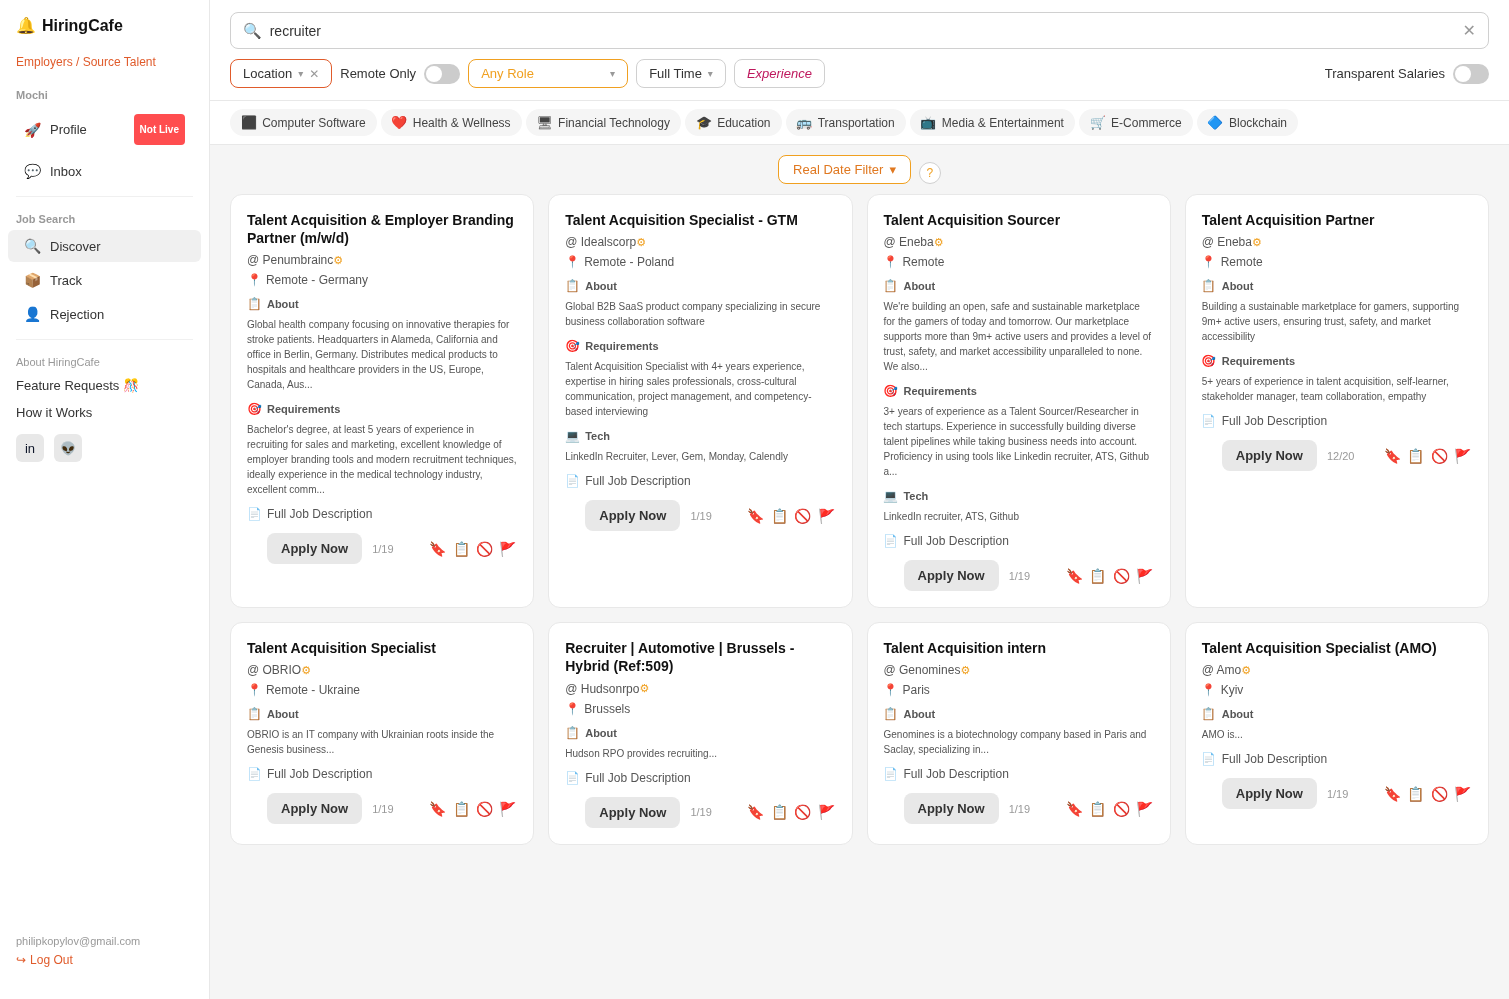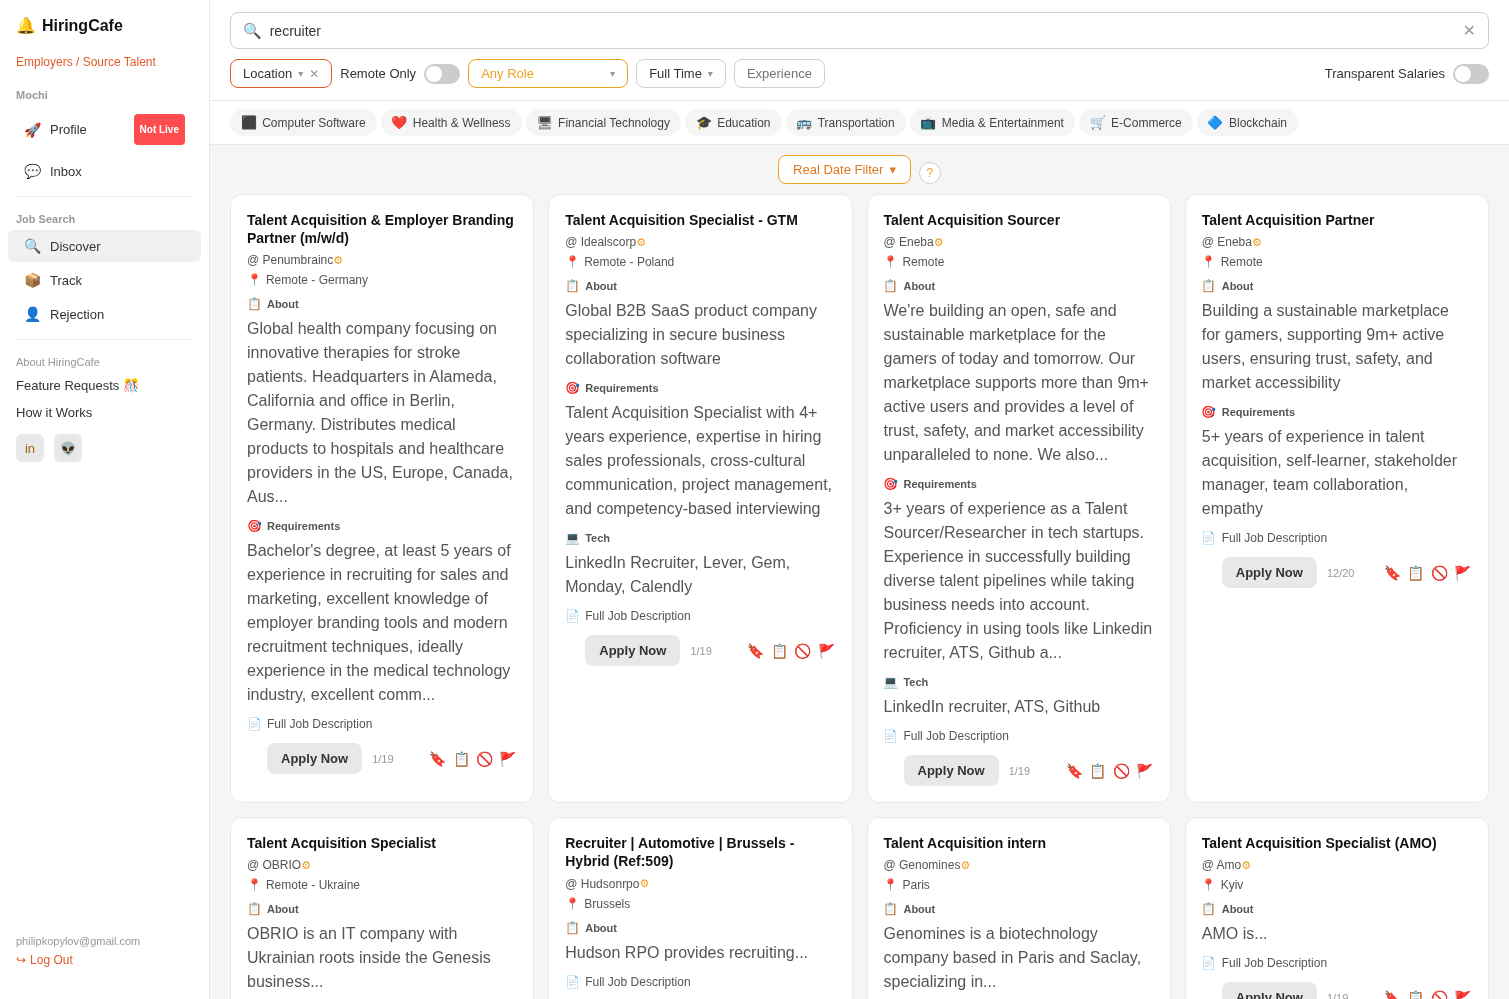--- a/index.html
+++ b/index.html
@@ -85,21 +85,21 @@
     .social-icon {
       width: 28px;
       height: 28px;
       border-radius: 6px;
       background: #e8e8e8;
       display: flex;
       align-items: center;
       justify-content: center;
       font-size: 13px;
       cursor: pointer;
-      color: #a16207;
+      color: #0f172a;
     }
     .sidebar-footer {
       margin-top: auto;
       padding: 16px;
       font-size: 11px;
       color: #999;
     }
     .sidebar-email { color: #999; margin-bottom: 6px; }
     .sidebar-logout {
       display: flex;
@@ -221,21 +221,22 @@
       font-size: 13px;
       color: #333;
     }
     .experience-btn {
       border: 1.5px solid #d0d0d0;
       border-radius: 8px;
       padding: 6px 12px;
       background: #fff;
       cursor: pointer;
       font-size: 13px;
-      color: #737373;
+      color: #be185d;
+      font-style: italic;
     }
     .transparent-sal {
       display: flex;
       align-items: center;
       gap: 8px;
       font-size: 13px;
       color: #333;
       margin-left: auto;
     }
 
@@ -344,21 +345,21 @@
       display: flex;
       align-items: center;
       gap: 5px;
       font-size: 11px;
       font-weight: 700;
       color: #555;
       margin-top: 4px;
     }
     .section-icon { font-size: 12px; }
     .job-desc {
-      font-size: 16px;
+      font-size: 10px;
       color: #555;
       line-height: 1.5;
     }
     .job-link {
       display: flex;
       align-items: center;
       gap: 5px;
       font-size: 12px;
       color: #555;
       margin-top: 4px;

